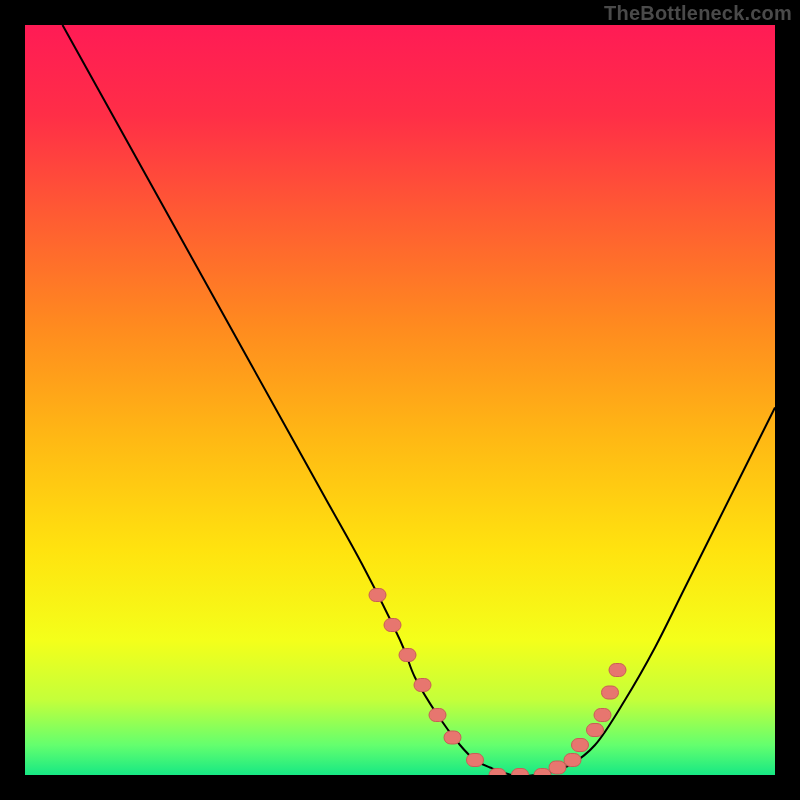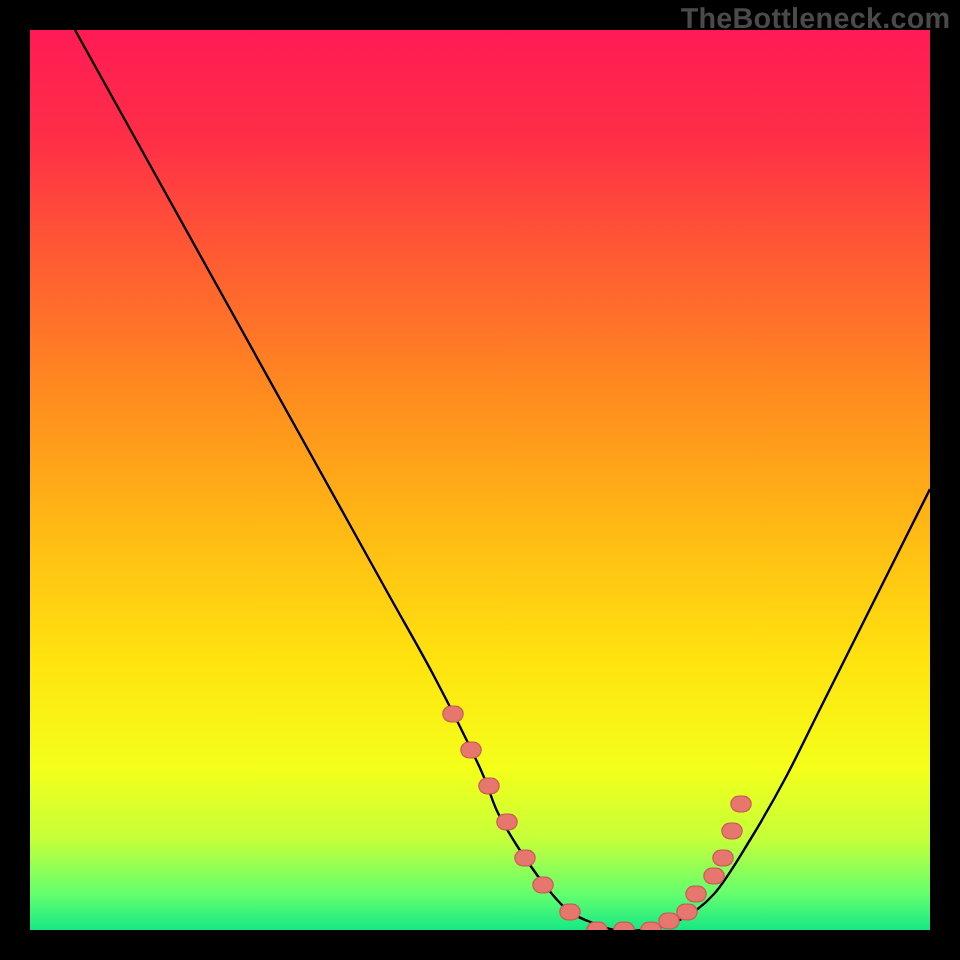--- a/index.html
+++ b/index.html
@@ -17,21 +17,21 @@
     left: 0;
     width: 800px;
     height: 800px;
     background: #000;
   }
   .watermark {
     position: absolute;
     top: 2px;
     right: 8px;
     color: #4a4a4a;
-    font-size: 24px;
+    font-size: 20px;
     font-weight: bold;
     letter-spacing: 0.2px;
     z-index: 10;
   }
   .plot {
     position: absolute;
     top: 25px;
     left: 25px;
     width: 750px;
     height: 750px;

